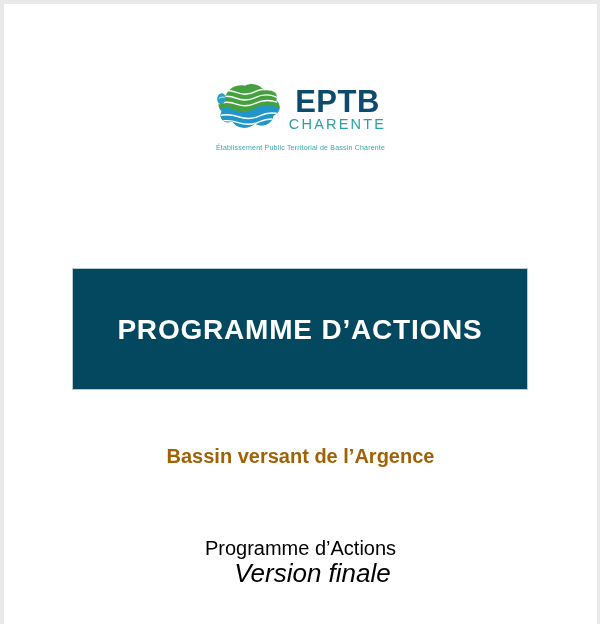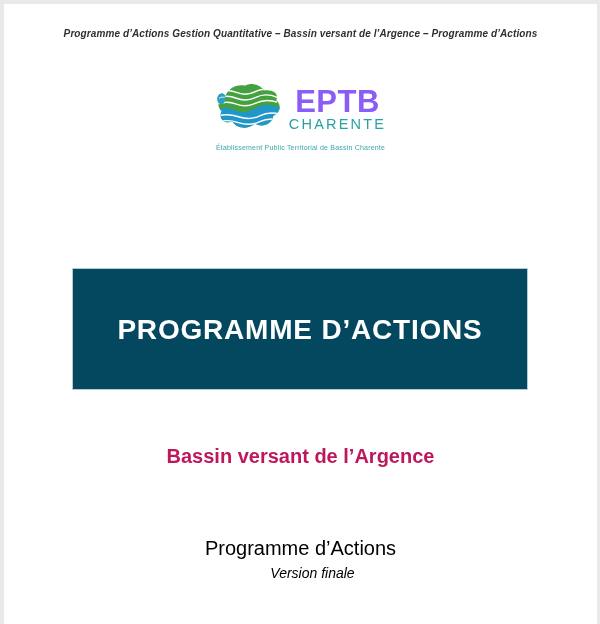--- a/index.html
+++ b/index.html
@@ -40,21 +40,21 @@
     justify-content: center;
     gap: 4px;
   }
   .logo-graphic { flex: 0 0 auto; }
   .logo-wordmark { text-align: center; }
   .logo-acronym {
     font-size: 31px;
     font-weight: bold;
     line-height: 28px;
     letter-spacing: 0.5px;
-    color: #8b5cf6;
+    color: #0c4a6e;
   }
   .logo-name {
     font-size: 14.5px;
     line-height: 15px;
     letter-spacing: 2.2px;
     color: #2ba0a4;
     margin-top: 1px;
   }
   .logo-tagline {
     margin-top: 4px;
@@ -81,46 +81,45 @@
     line-height: 39px;
     letter-spacing: 0.8px;
   }
   
   .subtitle {
     position: absolute;
     top: 441px; left: 0; right: 0;
     text-align: center;
     font-size: 20px;
     font-weight: bold;
-    color: #be185d;
+    color: #a16207;
   }
   
   .version-block {
     position: absolute;
     top: 532px; left: 0; right: 0;
     text-align: center;
     color: #000000;
   }
   .doc-type {
     font-size: 20px;
     line-height: 25px;
   }
   .version {
-    font-size: 14px;
+    font-size: 26px;
     line-height: 25px;
     font-style: italic;
     padding-left: 24px;
   }
 </style>
 </head>
 <body>
 
 <div class="page">
 
-  <div class="doc-header">Programme d’Actions Gestion Quantitative – Bassin versant de l’Argence – Programme d’Actions</div>
 
   <div class="logo">
     <div class="logo-row">
       <span class="logo-graphic">
         <svg width="70" height="56" viewBox="0 0 72 56" aria-hidden="true">
           <defs>
             <clipPath id="blobClip">
               <path d="M31,5 C39,1 47,5 51,10 C59,8 66,13 63,20 C69,25 67,33 60,36 C59,44 49,49 41,44 C33,51 22,49 18,42 C9,45 3,38 7,31 C1,27 3,17 11,15 C14,7 23,3 31,5 Z"></path>
             </clipPath>
           </defs>

